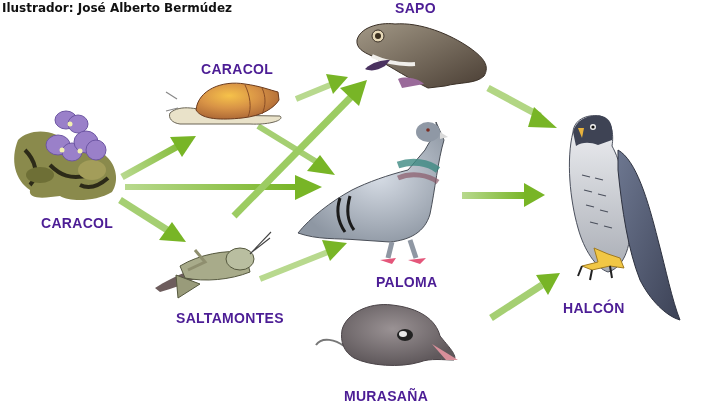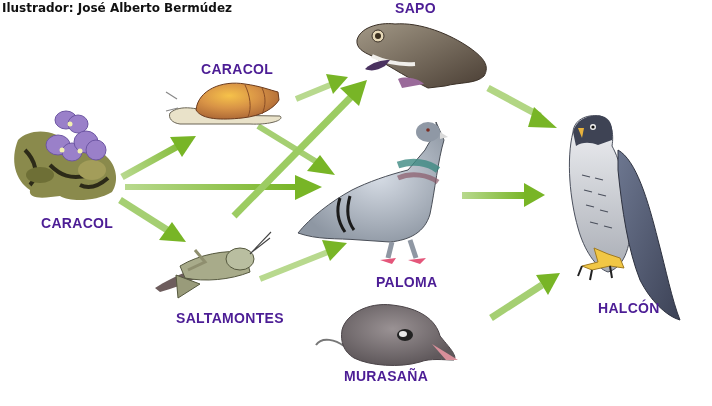--- a/index.html
+++ b/index.html
@@ -189,14 +189,14 @@
     <path d="M594,248 L598,262 L582,266 L592,270 L610,266 L624,268 L620,258 L608,254 Z" fill="#f1c745" stroke="#a07a20" stroke-width="1"></path>
     <path d="M582,266 L578,276 M592,270 L590,280 M610,266 L612,278" stroke="#222" stroke-width="2"></path>
   </g>
 </svg>
 
 <div class="label" style="left:41px; top:215px;">CARACOL</div>
 <div class="label" style="left:201px; top:61px;">CARACOL</div>
 <div class="label" style="left:157px; top:310px;margin-left:19px;">SALTAMONTES</div>
 <div class="label" style="left:395px; top:0px;">SAPO</div>
 <div class="label" style="left:376px; top:274px;">PALOMA</div>
-<div class="label" style="left:344px; top:368px;">MURASAÑA</div>
-<div class="label" style="left:598px; top:300px;">HALCÓN</div>
+<div class="label" style="left:344px; top:388px;">MURASAÑA</div>
+<div class="label" style="left:563px; top:300px;">HALCÓN</div>
 
 </body></html>

